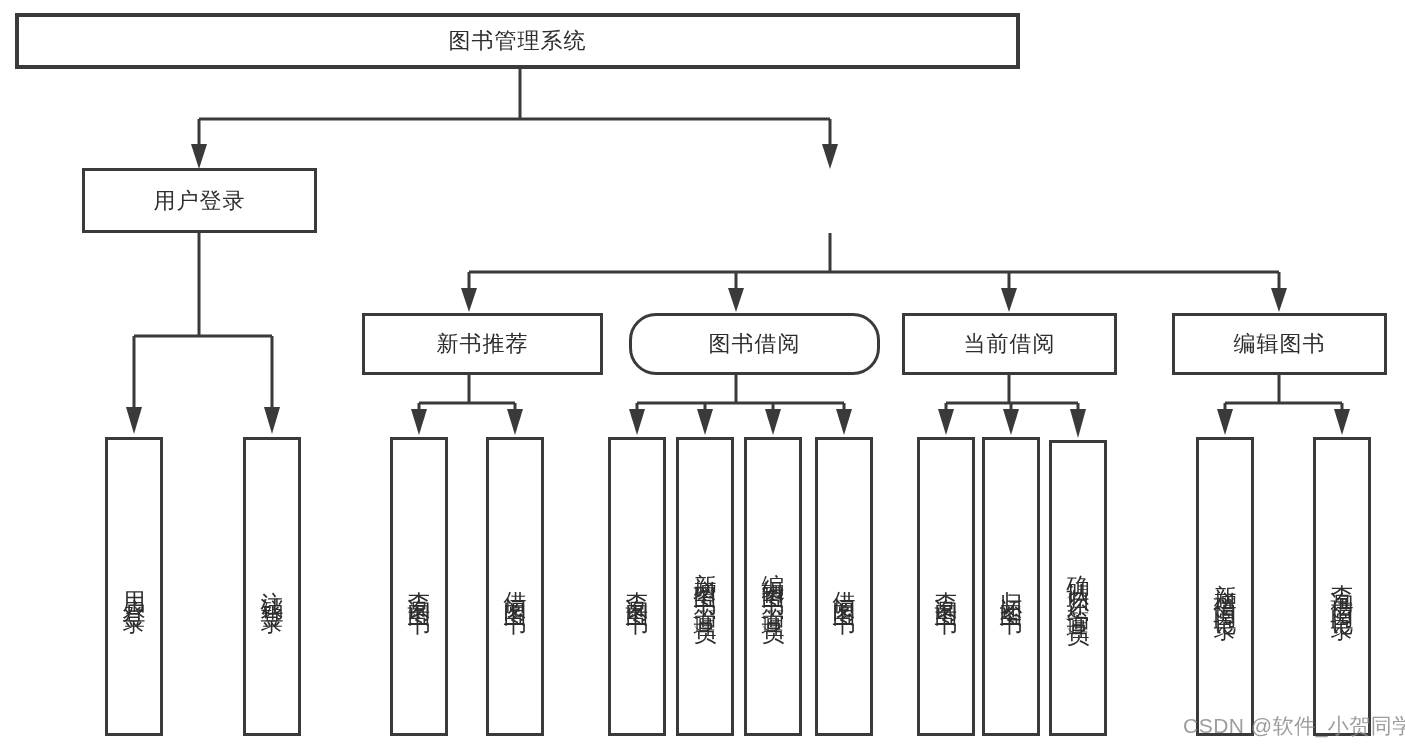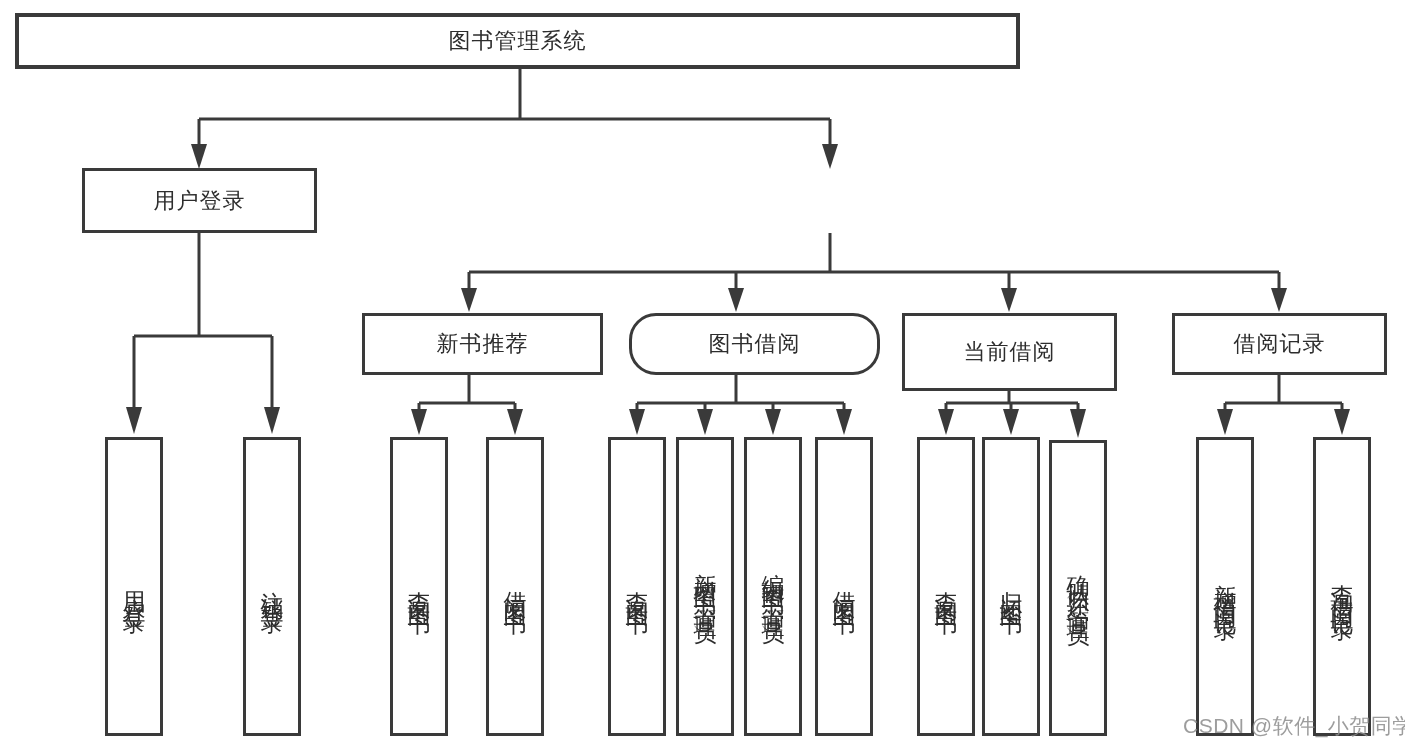--- a/index.html
+++ b/index.html
@@ -115,25 +115,25 @@
   <div class="node h" style="left:82px; top:168px; width:235px; height:65px;">
     <span>用户登录</span>
   </div>
 
   <div class="node h" style="left:362px; top:313px; width:241px; height:62px;">
     <span>新书推荐</span>
   </div>
   <div class="node h" style="left:629px; top:313px; width:251px; height:62px;border-radius:27px;">
     <span>图书借阅</span>
   </div>
-  <div class="node h" style="left:902px; top:313px; width:215px; height:78px;">
+  <div class="node h" style="left:902px; top:313px; width:215px; height:62px;">
     <span>当前借阅</span>
   </div>
   <div class="node h" style="left:1172px; top:313px; width:215px; height:62px;">
-    <span>借阅记录</span>
+    <span>编辑图书</span>
   </div>
 
   <div class="node v" style="left:105px; top:437px; width:58px; height:299px;">
     <span>用户登录</span>
   </div>
   <div class="node v" style="left:243px; top:437px; width:58px; height:299px;">
     <span>注销登录</span>
   </div>
 
   <div class="node v" style="left:390px; top:437px; width:58px; height:299px;">

